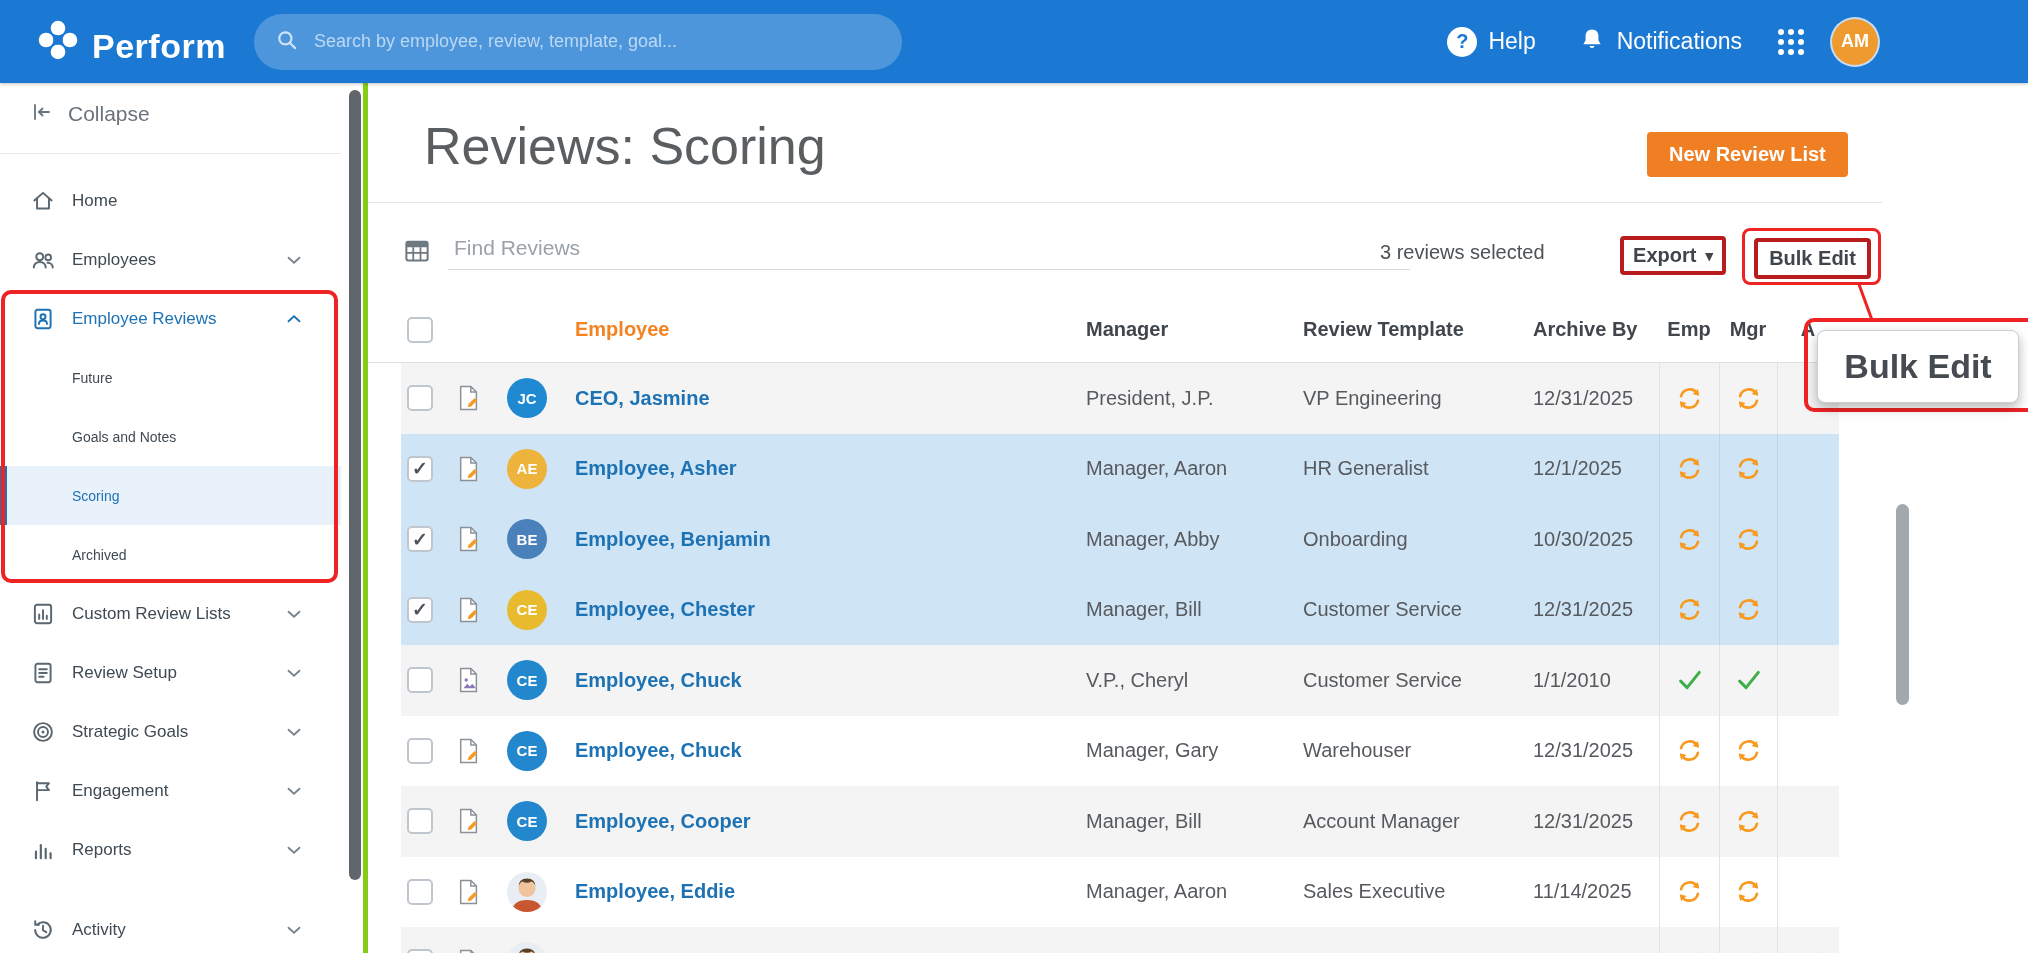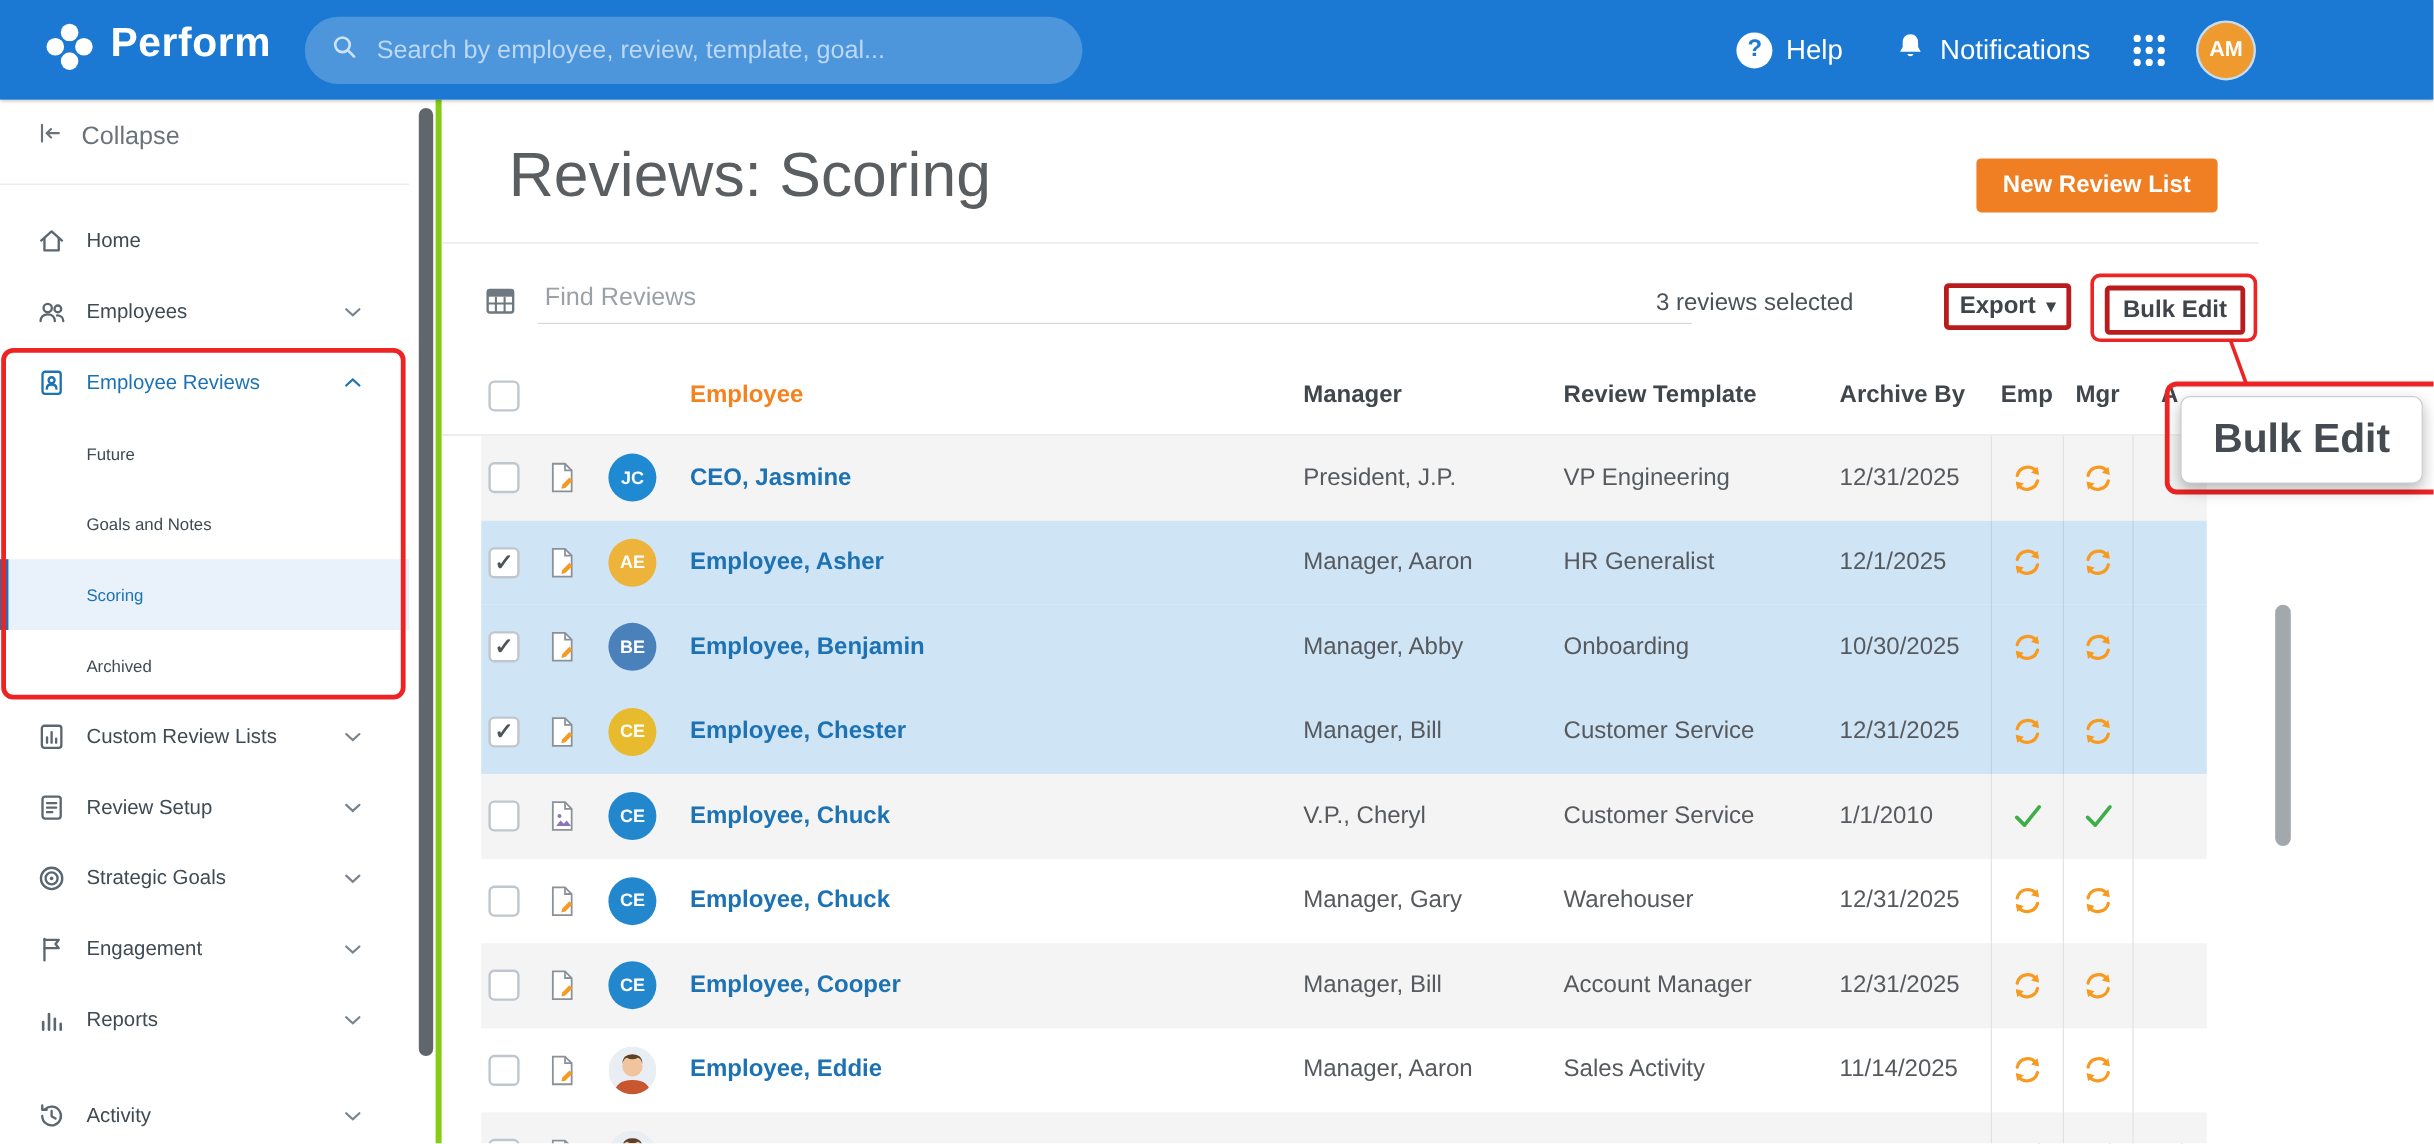--- a/index.html
+++ b/index.html
@@ -8,29 +8,29 @@
     position:relative; overflow:hidden; background:#fff;
     font-family:"Liberation Sans", sans-serif; color:#54585a;
   }
 
   
   .topbar {
     position:absolute; left:0; top:0; width:2028px; height:83px;
     background:#1b79d3; display:flex; align-items:center; padding-left:36px;
     box-shadow:0 1px 3px rgba(0,0,0,.25); z-index:5;
   }
-  .brand { display:flex; align-items:flex-start; gap:12px; }
+  .brand { display:flex; align-items:flex-end; gap:12px; }
   .brand-text { color:#fff; font-size:34px; font-weight:700; letter-spacing:.5px; }
   .search {
     margin-left:28px; width:648px; height:56px; border-radius:28px;
     background:rgba(255,255,255,.22); display:flex; align-items:center; padding:0 20px;
   }
   .search input {
     flex:1; background:transparent; border:none; outline:none;
-    font-size:21px; color:#fff; margin-left:14px; font-family:inherit;
+    font-size:18px; color:#fff; margin-left:14px; font-family:inherit;
   }
   .search input::placeholder { color:#bdd8f3; }
   .top-right { margin-left:auto; margin-right:150px; display:flex; align-items:center; }
   .help-row, .notif-row { display:flex; align-items:center; gap:11px; cursor:pointer; }
   .help-badge {
     width:30px; height:30px; border-radius:50%; background:#fff; color:#1b79d3;
     font-weight:700; font-size:20px; display:flex; align-items:center; justify-content:center;
   }
   .top-label { color:#fff; font-size:23px; }
   .notif-row { margin-left:42px; }
@@ -759,21 +759,21 @@
                 <circle cx="20" cy="16.5" r="8.5" fill="#f0c49c"></circle>
                 <path d="M11.5 15 q0 -8.5 8.5 -8.5 q8.5 0 8.5 8.5 q-1 -4.5 -4 -5.5 q-4.5 2.5 -9 0 q-3 1 -4 5.5 Z" fill="#5d4127"></path>
                 <path d="M5 41 q0 -13 15 -13 q15 0 15 13 Z" fill="#c8562e"></path>
               </svg>
             </span>
           </div>
     <div class="cell c-emp">
             <span class="emp-name">Employee, Eddie</span>
           </div>
     <div class="cell c-mgrname cell-text">Manager, Aaron</div>
-    <div class="cell c-tpl cell-text">Sales Activity</div>
+    <div class="cell c-tpl cell-text">Sales Executive</div>
     <div class="cell c-date cell-text">11/14/2025</div>
     <div class="cell s-emp">
             <span class="status-icon">
               <svg viewBox="0 0 24 24" width="27" height="27">
                 <g fill="none" stroke="#f79a1f" stroke-width="2.4" stroke-linecap="round">
                   <path d="M4.5 10 A 8 8 0 0 1 19 7.5"></path>
                   <path d="M19.5 14 A 8 8 0 0 1 5 16.5"></path>
                 </g>
                 <path fill="#f79a1f" d="M19.5 3.5 L20.6 9.6 L14.7 8 Z"></path>
                 <path fill="#f79a1f" d="M4.5 20.5 L3.4 14.4 L9.3 16 Z"></path>

